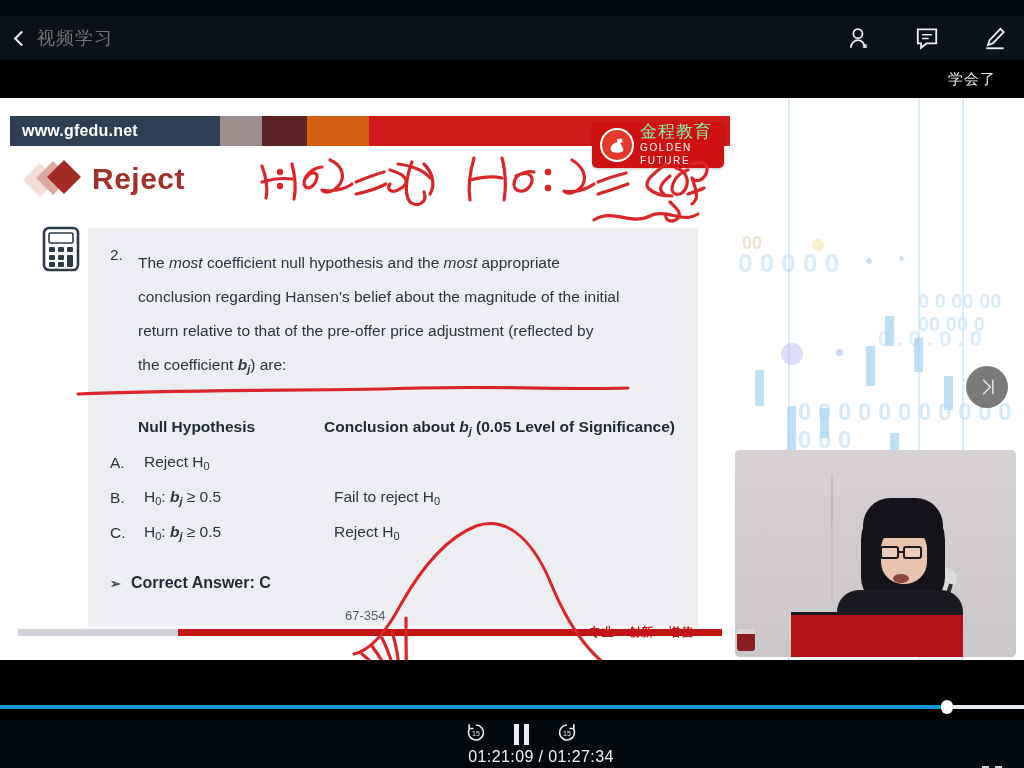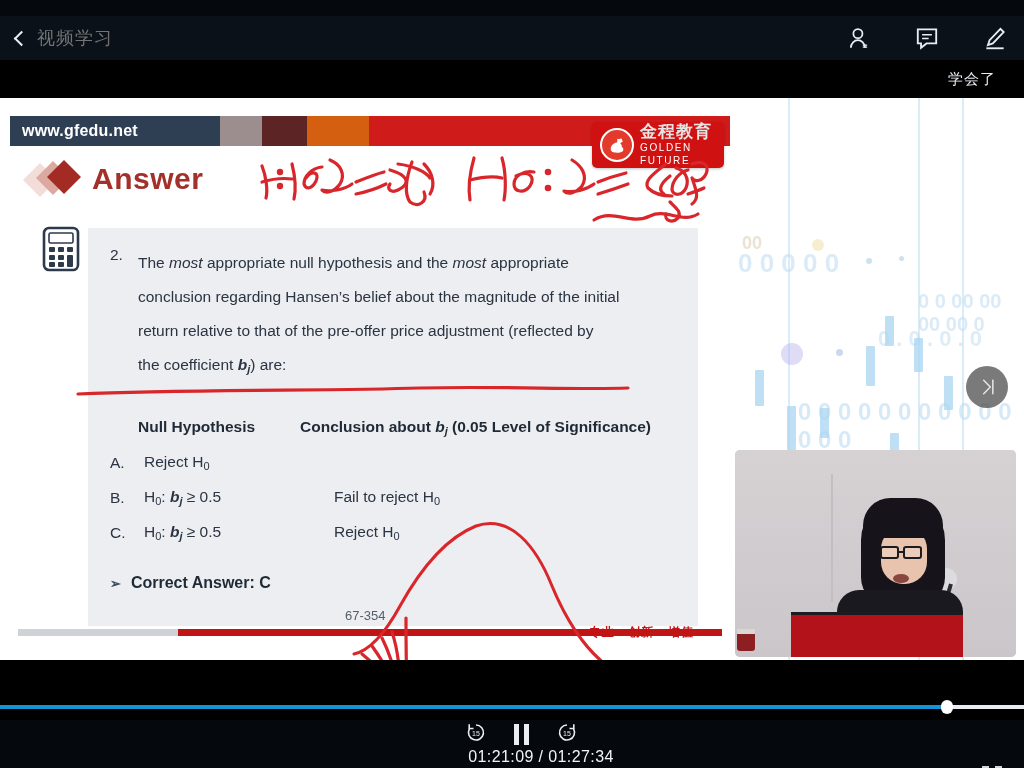--- a/index.html
+++ b/index.html
@@ -72,21 +72,21 @@
   .gfedu-url {
     color:#fff; font-size:16px; font-weight:700; line-height:30px; padding-left:12px; letter-spacing:.2px;
   }
   .logo-badge {
     position:absolute; right:6px; top:6px; width:132px; height:46px; background:#cf1111;
     border-radius:5px; display:flex; align-items:center; padding-left:8px; gap:6px;
     box-shadow: 0 1px 3px rgba(0,0,0,.25);
   }
   .logo-seal { width:34px; height:34px; border-radius:50%; background:#e43a2c; border:2px solid #fff; position:relative; flex:none; }
   .logo-seal:after{content:"\1F4B0"; font-size:13px; position:absolute; inset:0; display:flex; align-items:center; justify-content:center; filter: grayscale(1) brightness(3);}
-  .logo-cn { color:#e5e5e5; font-size:17px; font-weight:700; letter-spacing:1px; line-height:1.05; }
+  .logo-cn { color:#86efac; font-size:17px; font-weight:400; letter-spacing:1px; line-height:1.05; }
   .logo-en { color:#fff; font-size:10px; letter-spacing:1.6px; line-height:1.3; }
 
   .example-row { position:absolute; left:18px; top:46px; display:flex; align-items:center; gap:12px; }
   .diamonds { position:relative; width:52px; height:32px; }
   .dia { position:absolute; width:24px; height:24px; transform: rotate(45deg); }
   .dia1 { left:0;  top:5px; background:#f3ddd8; }
   .dia2 { left:13px; top:3px; background:#dba9a0; }
   .dia3 { left:24px; top:2px; background:#a32b24; }
   .example-title { font-size:30px; font-weight:700; color:#a3302a; letter-spacing:.5px; }
 
@@ -94,21 +94,21 @@
     position:absolute; left:78px; top:112px; width:610px; height:398px;
     background:#eceef1; padding:18px 22px 10px 22px;
   }
   .calc-ico { position:absolute; left:32px; top:110px; width:38px; height:46px; }
 
   .qline { display:flex; gap:10px; margin-bottom:2px; }
   .qnum { font-size:15.5px; color:#2a3442; font-weight:400; width:18px; flex:none; }
   .qtext { font-size:15.5px; color:#2a3442; line-height:34px; }
   .qtext i { font-style: italic; }
 
-  .tbl-head { display:flex; margin-top:32px; font-weight:700; color:#1f2a36; font-size:15.5px; }
+  .tbl-head { display:flex; margin-top:32px; font-weight:700; color:#1f2a36; font-size:15.5px;gap:24px; }
   .tbl-head .c1 { width:190px; padding-left:28px; }
   .opt-row { display:flex; align-items:center; font-size:15.5px; color:#2a3442; margin-top:16px; }
   .opt-row .c0 { width:34px; }
   .opt-row .c1 { width:190px; }
   .opt-row .c2 { }
   .sub { font-size:11px; vertical-align:-3px; }
   .it { font-style: italic; font-weight:700; }
 
   .answer-row { display:flex; align-items:center; gap:10px; margin-top:32px; font-size:16px; font-weight:700; color:#1f2a36; }
   .arrow-gly { color:#3d4a5a; font-size:13px; }
@@ -261,21 +261,21 @@
           <div class="logo-en">GOLDEN FUTURE</div>
         </div>
       </div>
 
       <div class="example-row">
         <div class="diamonds">
           <span class="dia dia1"></span>
             <span class="dia dia2"></span>
             <span class="dia dia3"></span>
         </div>
-        <span class="example-title">Answer</span>
+        <span class="example-title">Reject</span>
       </div>
 
       <svg class="calc-ico" viewBox="0 0 38 46">
         <rect x="2" y="2" width="34" height="42" rx="5" fill="none" stroke="#2c3a4c" stroke-width="2.6"></rect>
         <rect x="7" y="7" width="24" height="10" rx="1.5" fill="#fff" stroke="#2c3a4c" stroke-width="1.6"></rect>
         <g fill="#2c3a4c">
           <rect x="7" y="21" width="6" height="5" rx="1"></rect>
             <rect x="16" y="21" width="6" height="5" rx="1"></rect>
             <rect x="25" y="21" width="6" height="5" rx="1"></rect>
           <rect x="7" y="29" width="6" height="5" rx="1"></rect>
@@ -283,21 +283,21 @@
             <rect x="25" y="29" width="6" height="12" rx="1"></rect>
           <rect x="7" y="36" width="6" height="5" rx="1"></rect>
             <rect x="16" y="36" width="6" height="5" rx="1"></rect>
         </g>
       </svg>
 
       <div class="qbox">
         <div class="qline">
           <span class="qnum">2.</span>
           <span class="qtext">
-            <span>The </span><i>most</i><span> appropriate null hypothesis and the </span><i>most</i><span> appropriate</span><br>
+            <span>The </span><i>most</i><span> coefficient null hypothesis and the </span><i>most</i><span> appropriate</span><br>
             <span>conclusion regarding Hansen’s belief about the magnitude of the initial</span><br>
             <span>return relative to that of the pre-offer price adjustment (reflected by</span><br>
             <span>the coefficient </span><span class="it">b</span><span class="sub it">j</span><span>) are:</span>
           </span>
         </div>
 
         <div class="tbl-head">
           <span class="c1">Null Hypothesis</span>
           <span class="c2">
             <span>Conclusion about </span><span class="it">b</span><span class="sub it">j</span><span> (0.05 Level of Significance)</span>

